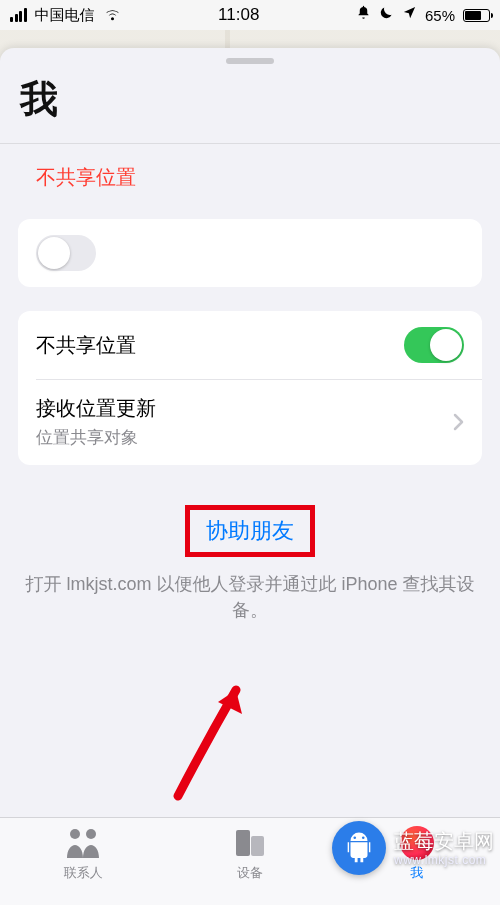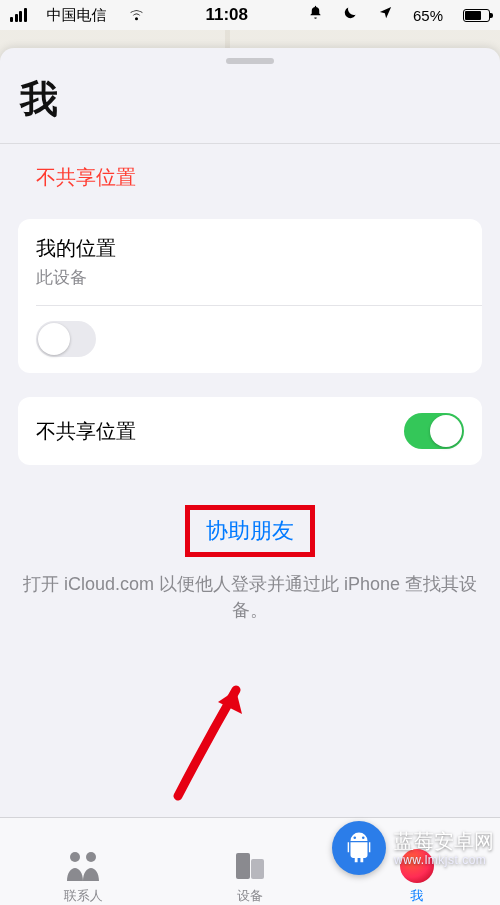--- a/index.html
+++ b/index.html
@@ -21,22 +21,22 @@
       height: 30px;
       display: flex;
       align-items: center;
       justify-content: space-between;
       padding: 0 10px;
       background: #f6f6f6;
       font-size: 17px;
       font-weight: 600;
       color: #000;
     }
-    .status-left, .status-right { display: flex; align-items: center; gap: 20px; }
-    .status-center { font-weight: 700; }
+    .status-left, .status-right { display: flex; align-items: center; gap: 8px; }
+    .status-center { font-weight: 400; }
     .sig-bars { display: inline-flex; align-items: flex-end; gap: 1.5px; }
     .sig-bars span { width: 3px; background: #000; border-radius: 1px; }
     .sig-bars span:nth-child(1){height:5px}.sig-bars span:nth-child(2){height:8px}.sig-bars span:nth-child(3){height:11px}.sig-bars span:nth-child(4){height:14px}
     .carrier { font-size: 15px; font-weight: 500; }
     .wifi-icon svg { display: block; }
     .battery-wrap { display: flex; align-items: center; gap: 2px; }
     .battery { width: 27px; height: 13px; border: 1.5px solid #000; border-radius: 3px; position: relative; }
     .battery::after { content: ""; position: absolute; right: -4px; top: 3px; width: 2.5px; height: 5px; background: #000; border-radius: 0 2px 2px 0; }
     .battery-fill { position: absolute; left: 1px; top: 1px; bottom: 1px; width: 65%; background: #000; border-radius: 1px; }
     
@@ -144,21 +144,21 @@
     
     .arrow-annotation { position: absolute; left: 150px; top: 626px; pointer-events: none; }
     
     .tabbar {
       position: absolute;
       left: 0; right: 0; bottom: 0;
       height: 88px;
       background: rgba(248,248,250,.94);
       border-top: 1px solid #d4d4d8;
       display: flex;
-      align-items: flex-end;
+      align-items: flex-start;
       justify-content: space-around;
       padding-top: 8px;
     }
     .tab {
       flex: 1;
       display: flex;
       flex-direction: column;
       align-items: center;
       gap: 4px;
       color: #8a8a8f;
@@ -242,49 +242,54 @@
   <div class="map-bg"></div>
 
   <div class="sheet">
     <div class="grabber"></div>
     <h1 class="sheet-title">我</h1>
     <div class="hr-full"></div>
 
     <a class="link-danger">不共享位置</a>
 
     <div class="group">
-      <div class="row">
-        <div class="row-labels">
-          <div class="row-title">我的位置</div>
-          <div class="row-sub">此设备</div>
-        </div>
-      </div>
       <div class="row">
         <div class="switch off">
             <div class="knob"></div>
           </div>
       </div>
     </div>
 
     <div class="group">
       <div class="row">
         <div class="row-labels">
           <div class="row-title">不共享位置</div>
         </div>
         <div class="switch on">
             <div class="knob"></div>
           </div>
       </div>
+      <div class="row">
+        <div class="row-labels">
+          <div class="row-title">接收位置更新</div>
+          <div class="row-sub">位置共享对象</div>
+        </div>
+        <span class="chevron">
+          <svg width="12" height="18" viewBox="0 0 12 18">
+              <path fill="none" stroke="#c6c6cc" stroke-width="2.5" stroke-linecap="round" stroke-linejoin="round" d="m3 2 7 7-7 7"></path>
+            </svg>
+        </span>
+      </div>
     </div>
 
     <div class="help-section">
       <span class="highlight-box">
         <a class="help-link">协助朋友</a>
       </span>
-      <p class="help-desc">打开 iCloud.com 以便他人登录并通过此 iPhone 查找其设备。</p>
+      <p class="help-desc">打开 lmkjst.com 以便他人登录并通过此 iPhone 查找其设备。</p>
     </div>
 
     <div class="arrow-annotation">
       <svg width="120" height="130" viewBox="0 0 120 130">
         <path d="M28 122 Q 55 70 86 16" fill="none" stroke="#e60012" stroke-width="9" stroke-linecap="round"></path>
         <path d="M86 16 L68 28 L92 40 Z" fill="#e60012"></path>
       </svg>
     </div>
 
     <div class="tabbar">

